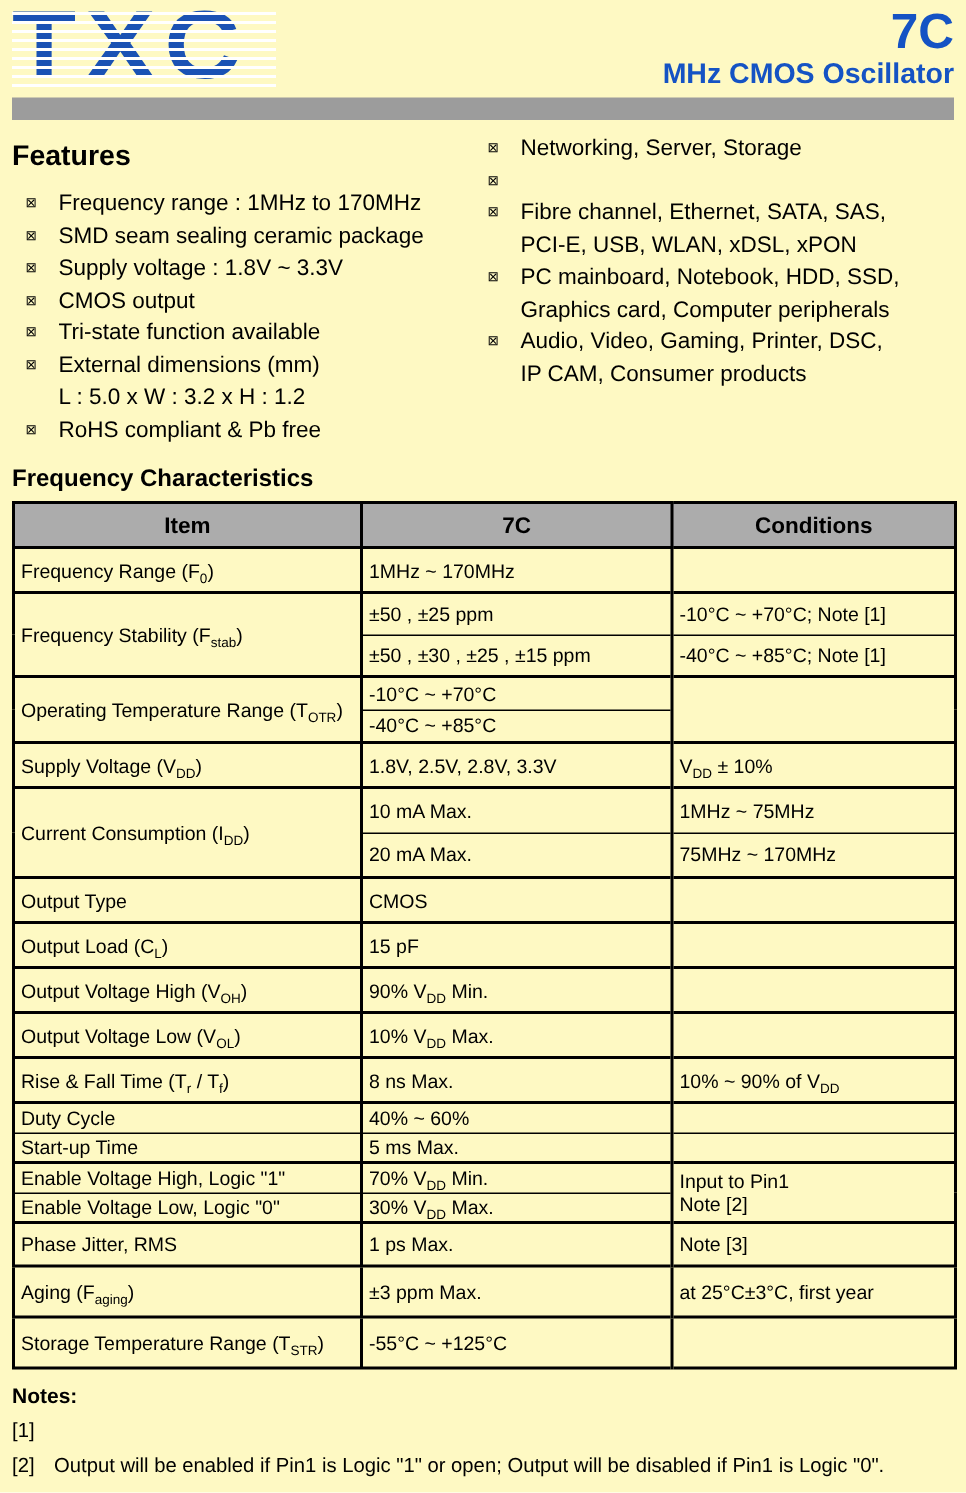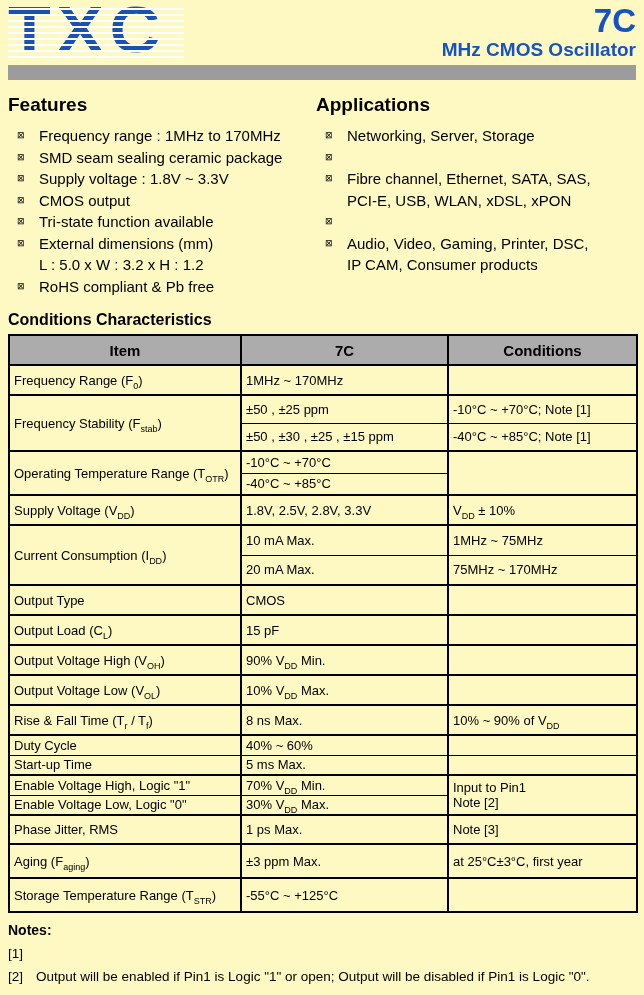--- a/index.html
+++ b/index.html
@@ -148,45 +148,45 @@
             <span class="bullet">⊠</span>
             <span class="btext">External dimensions (mm)<br>L : 5.0 x W : 3.2 x H : 1.2</span>
           </div>
           <div class="bullet-row">
             <span class="bullet">⊠</span>
             <span class="btext">RoHS compliant &amp; Pb free</span>
           </div>
         </div>
     </section>
     <section class="col-right">
-      <h2 class="sec-title">Applications</h2>
       <div class="blist" id="applications-list">
           <div class="bullet-row">
             <span class="bullet">⊠</span>
             <span class="btext">Networking, Server, Storage</span>
           </div>
           <div class="bullet-row">
             <span class="bullet">⊠</span>
           </div>
           <div class="bullet-row">
             <span class="bullet">⊠</span>
             <span class="btext">Fibre channel, Ethernet, SATA, SAS,<br>PCI-E, USB, WLAN, xDSL, xPON</span>
           </div>
           <div class="bullet-row">
             <span class="bullet">⊠</span>
+            <span class="btext">PC mainboard, Notebook, HDD, SSD,<br>Graphics card, Computer peripherals</span>
           </div>
           <div class="bullet-row">
             <span class="bullet">⊠</span>
             <span class="btext">Audio, Video, Gaming, Printer, DSC,<br>IP CAM, Consumer products</span>
           </div>
         </div>
     </section>
   </div>
 
-  <h2 class="elec-title">Conditions Characteristics</h2>
+  <h2 class="elec-title">Frequency Characteristics</h2>
 
   <table class="elec">
     <colgroup>
         <col class="c-item">
         <col class="c-val">
         <col class="c-cond">
       </colgroup>
     <thead>
       <tr>
         <th>Item</th>

